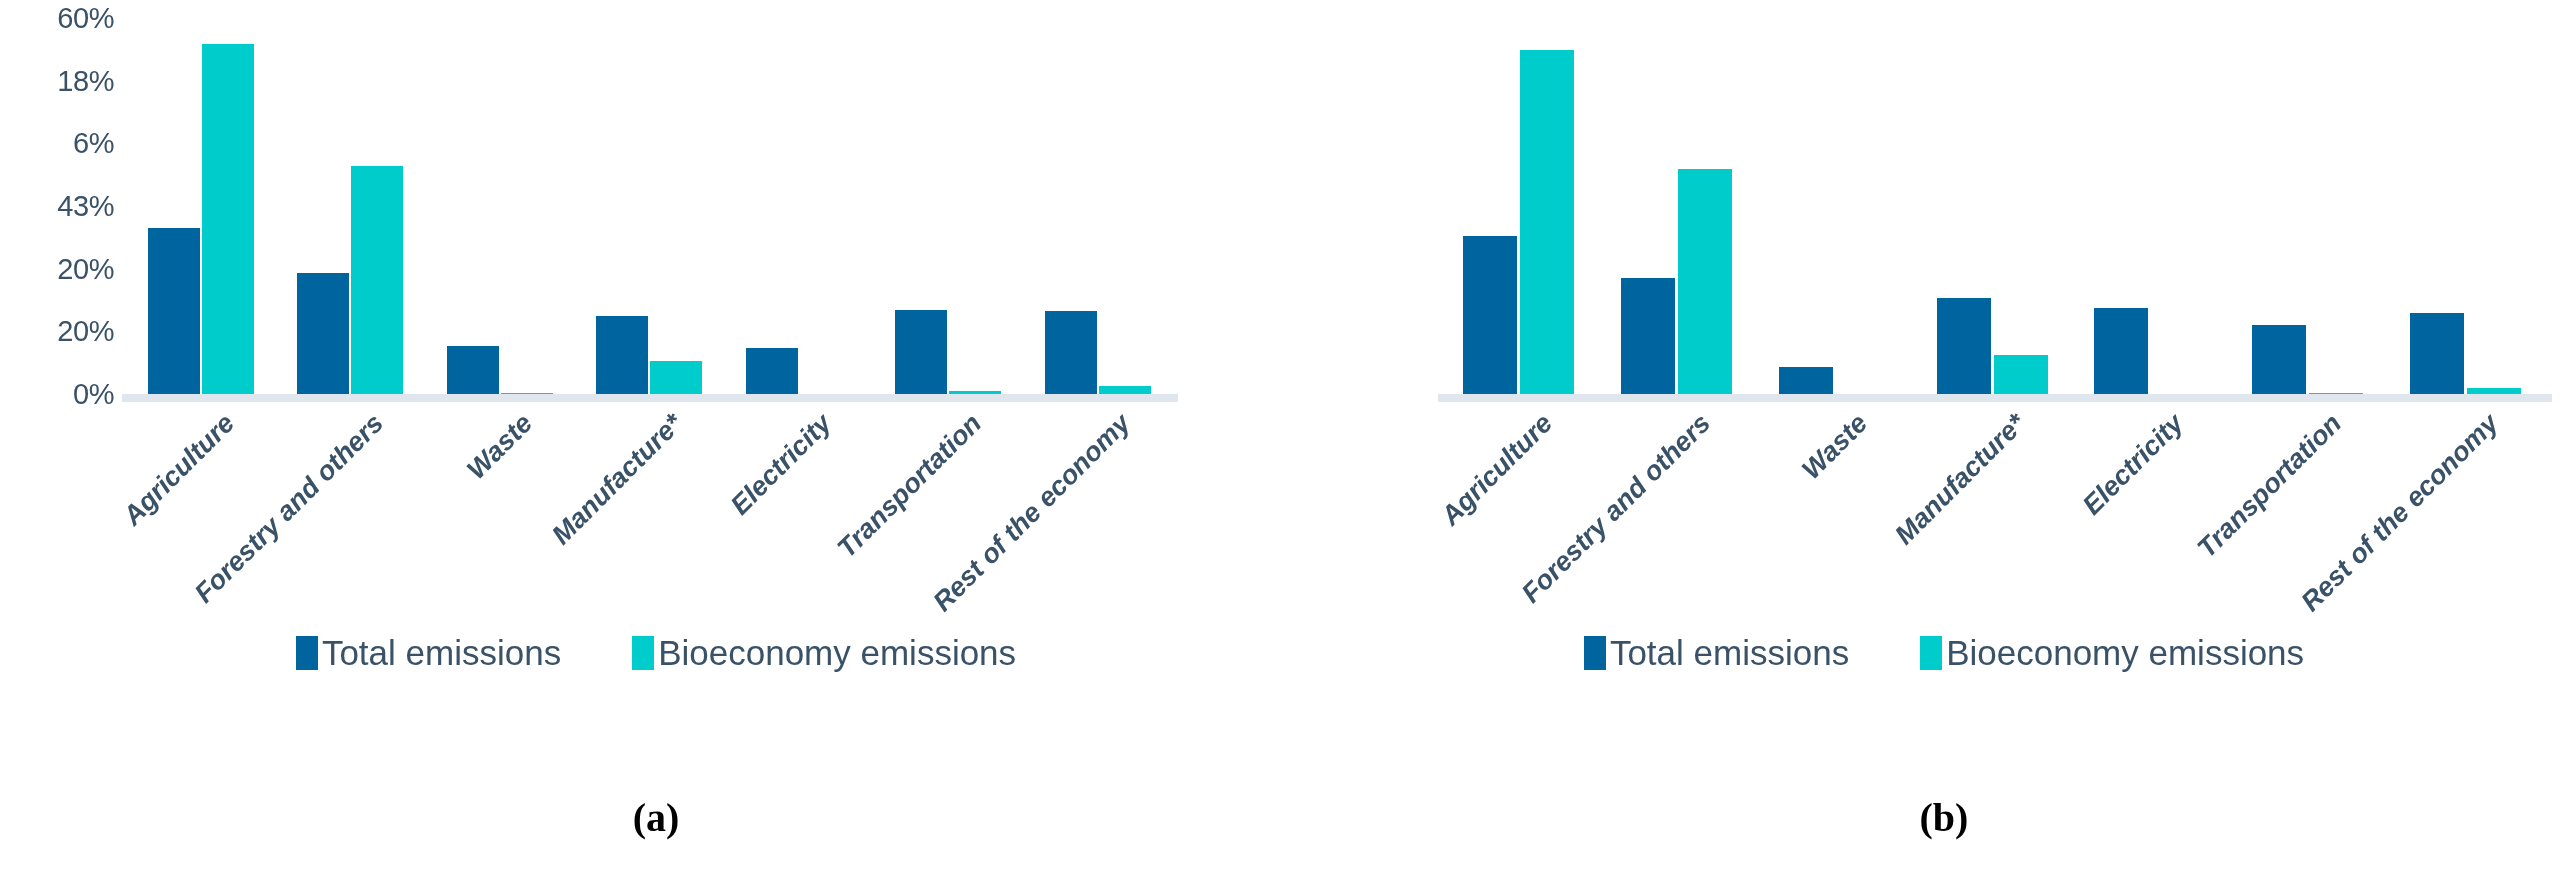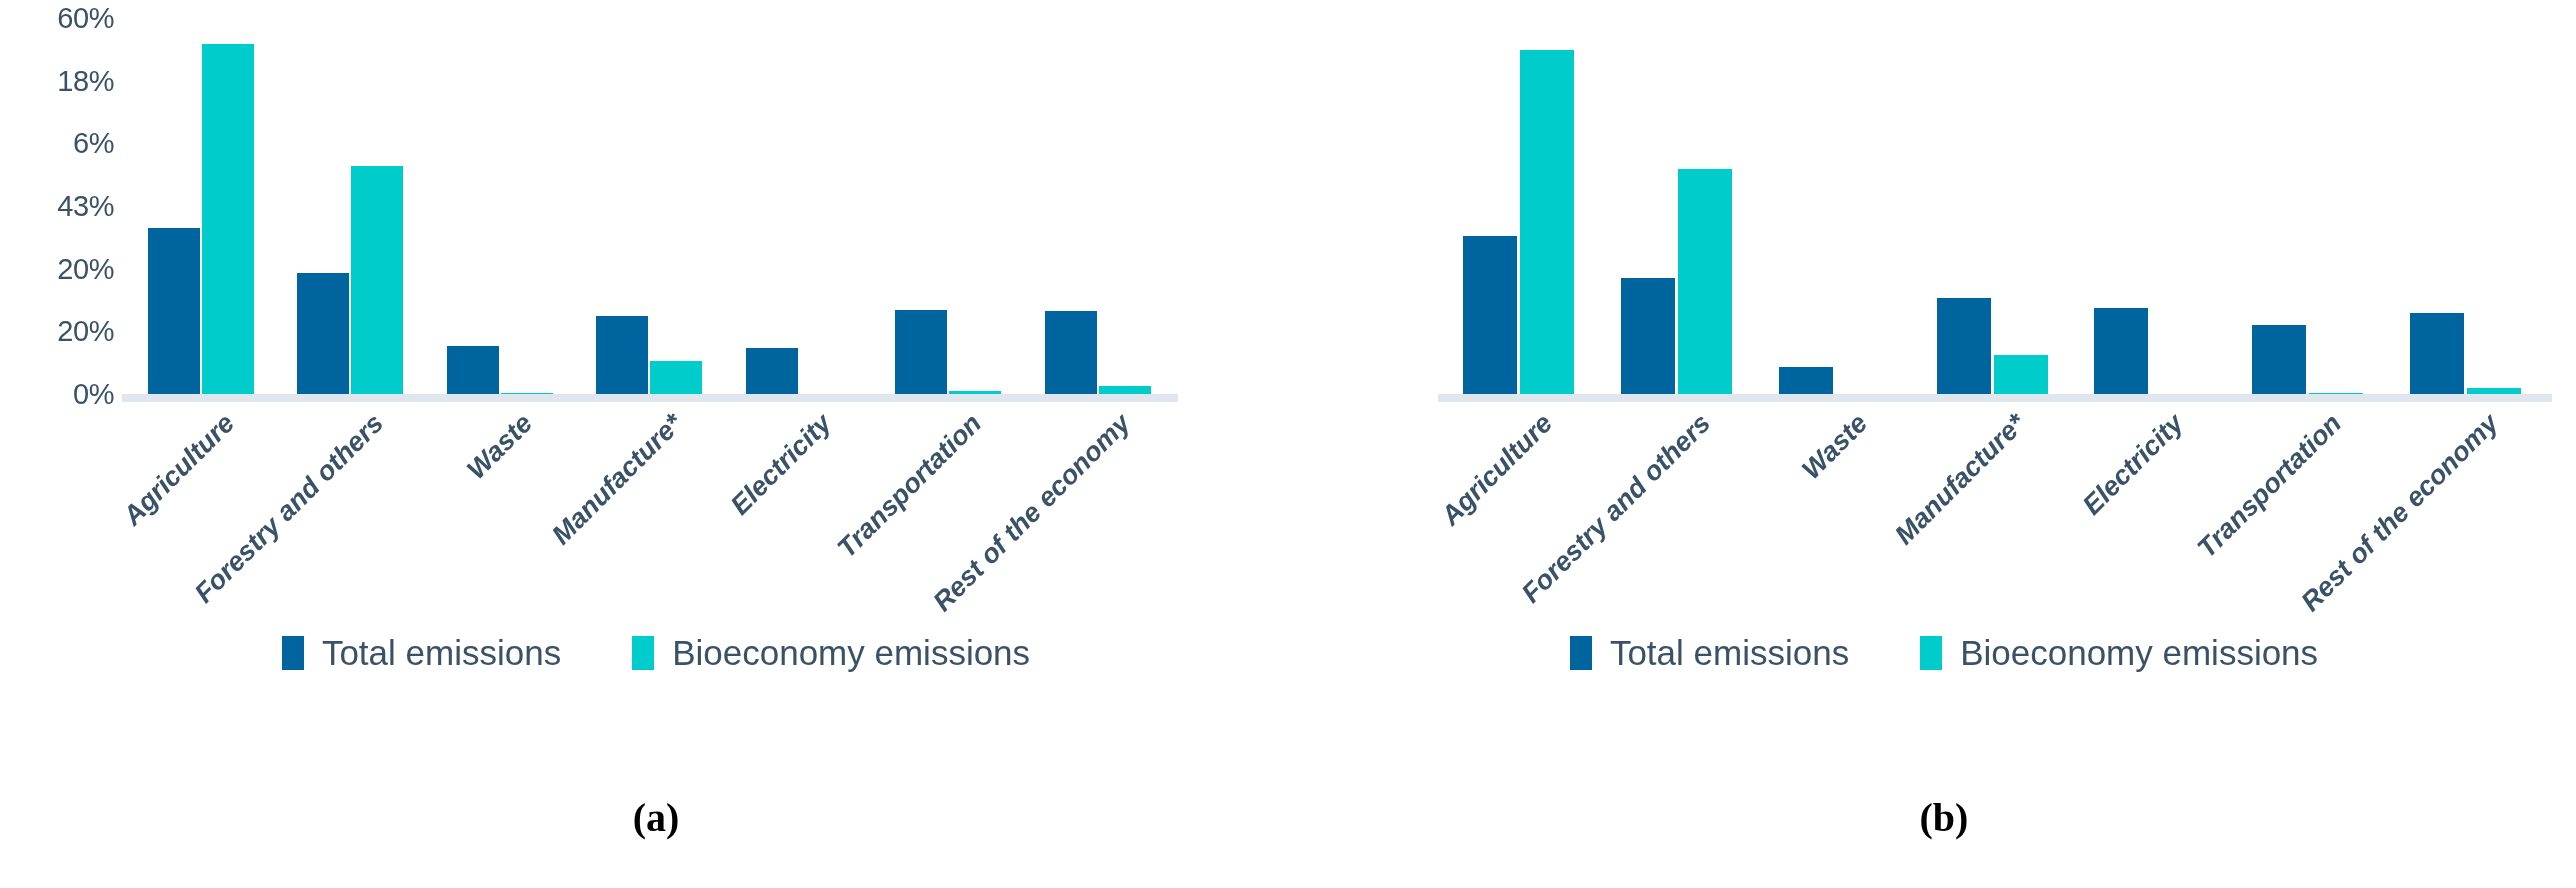--- a/index.html
+++ b/index.html
@@ -117,21 +117,21 @@
     top: 633px;
     left: 0;
     width: 1288px;
     display: flex;
     justify-content: center;
     gap: 71px;
   }
   .legend-item {
     display: flex;
     align-items: center;
-    gap: 18px;
+    gap: 4px;
   }
   .legend-swatch {
     width: 22px;
     height: 34px;
     flex: 0 0 auto;
   }
   .legend-swatch.total { background: #00659E; }
   .legend-swatch.bio   { background: #00CCCC; }
   .legend-label {
     font-size: 35px;

